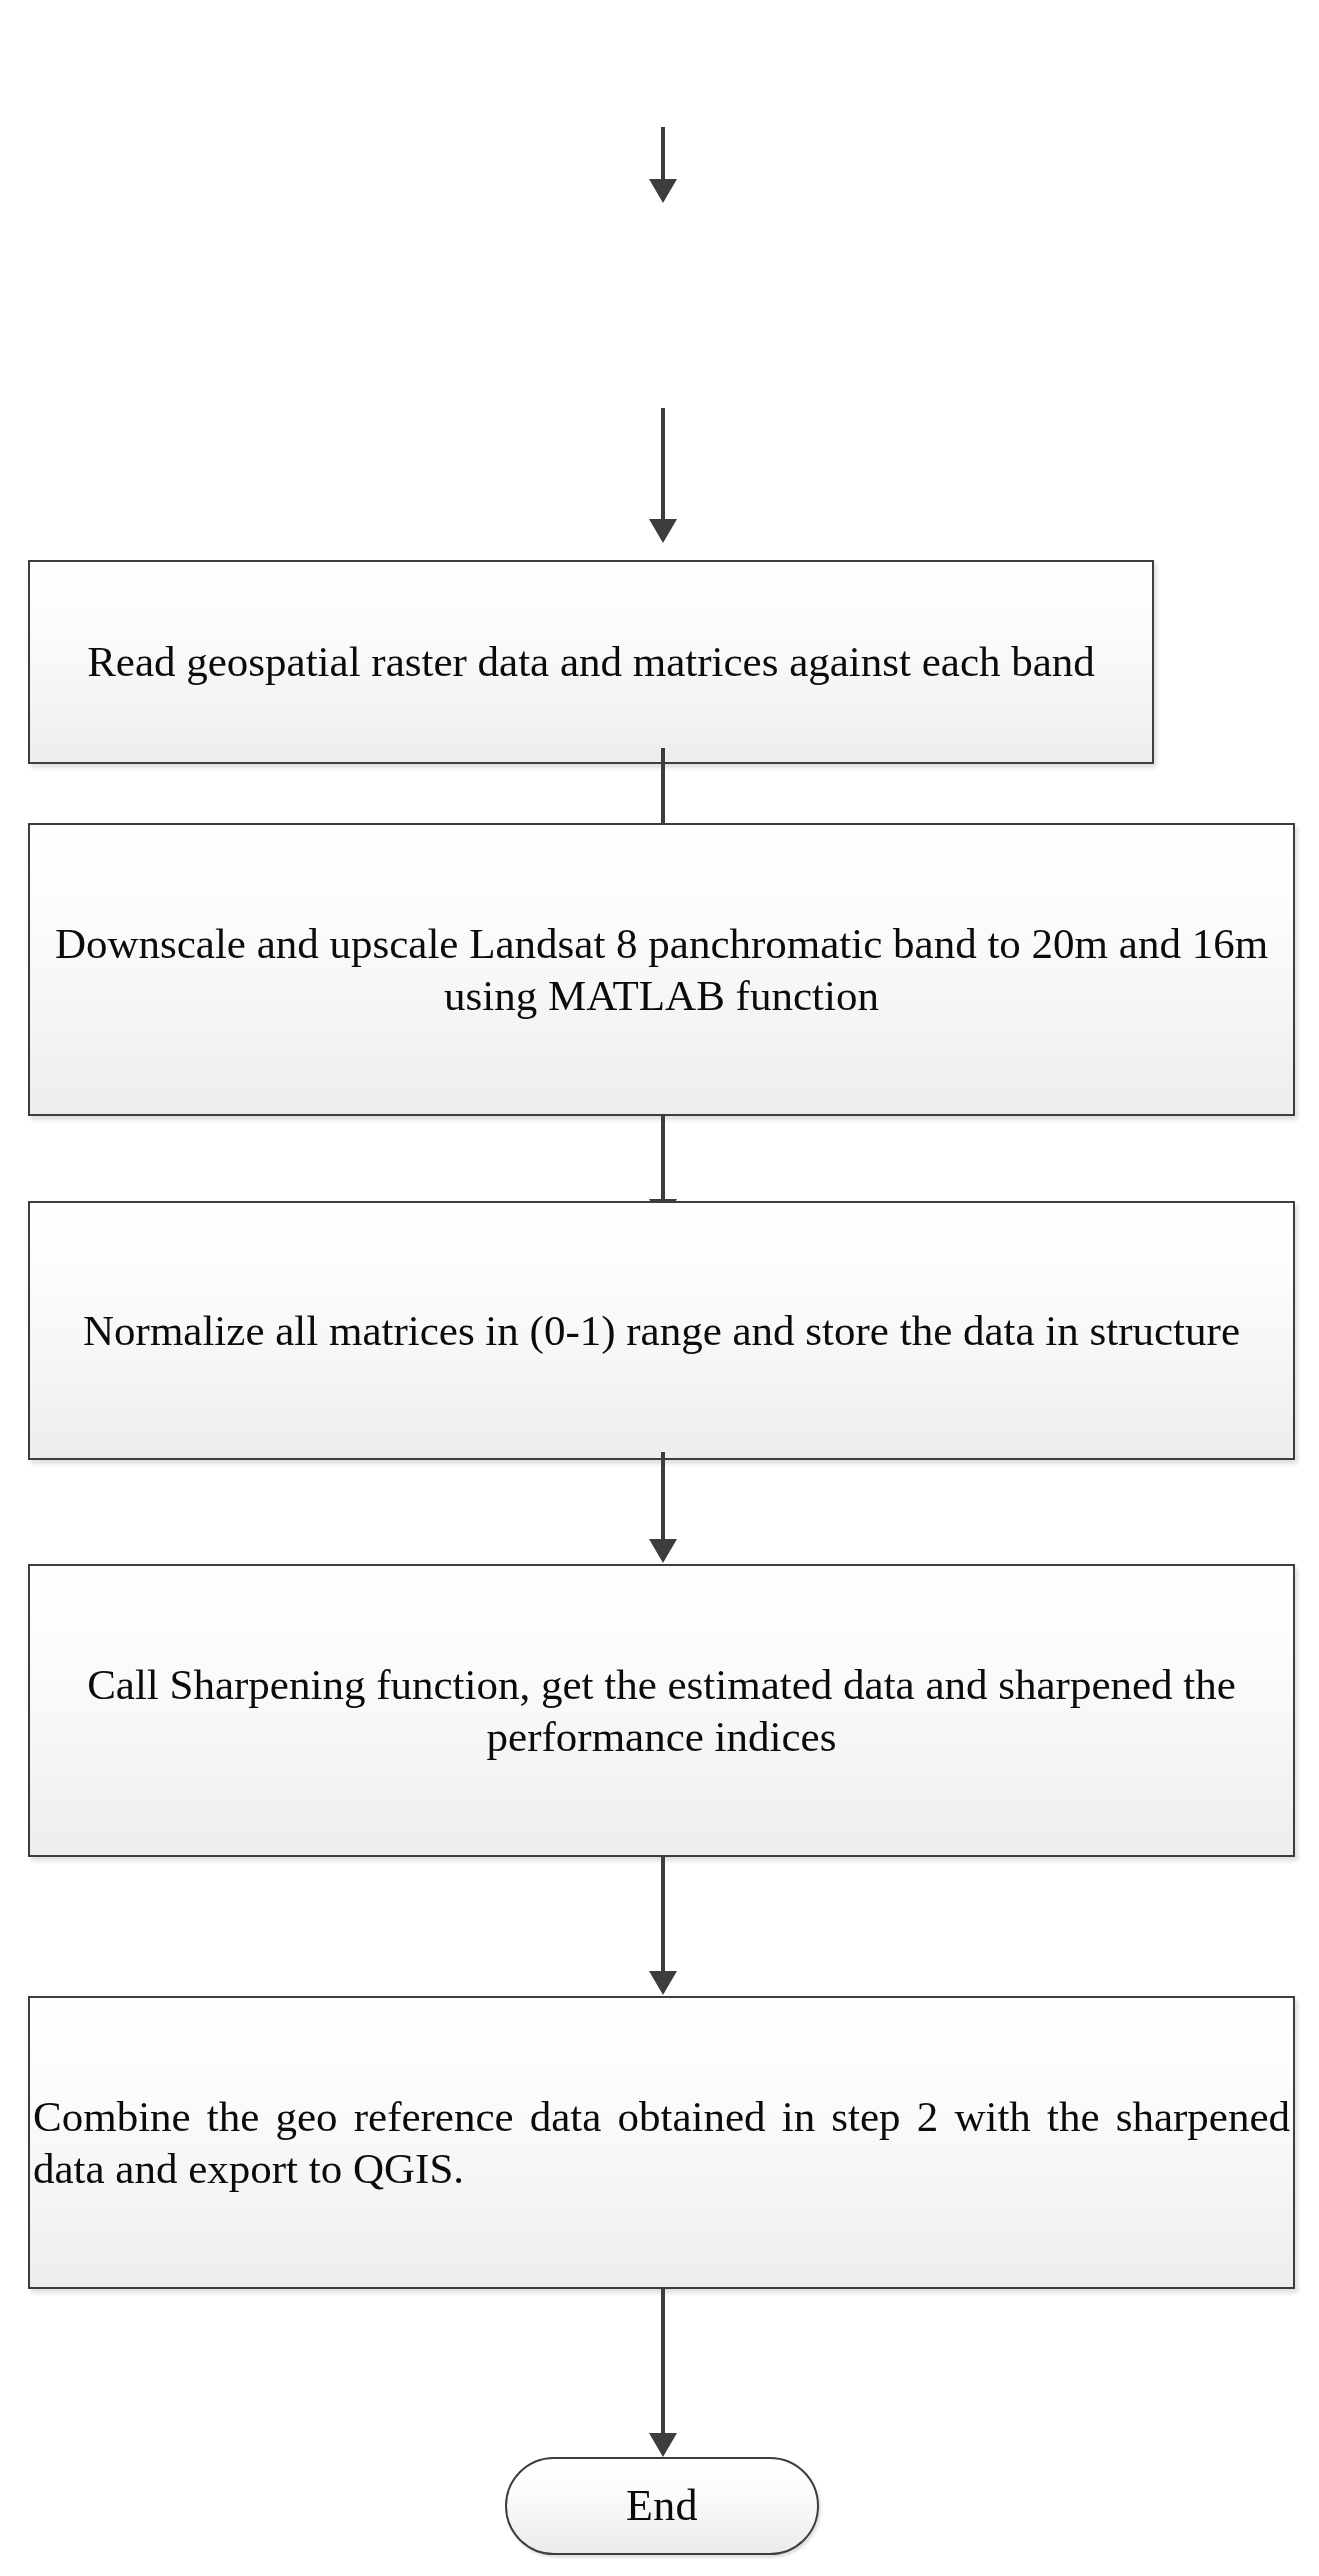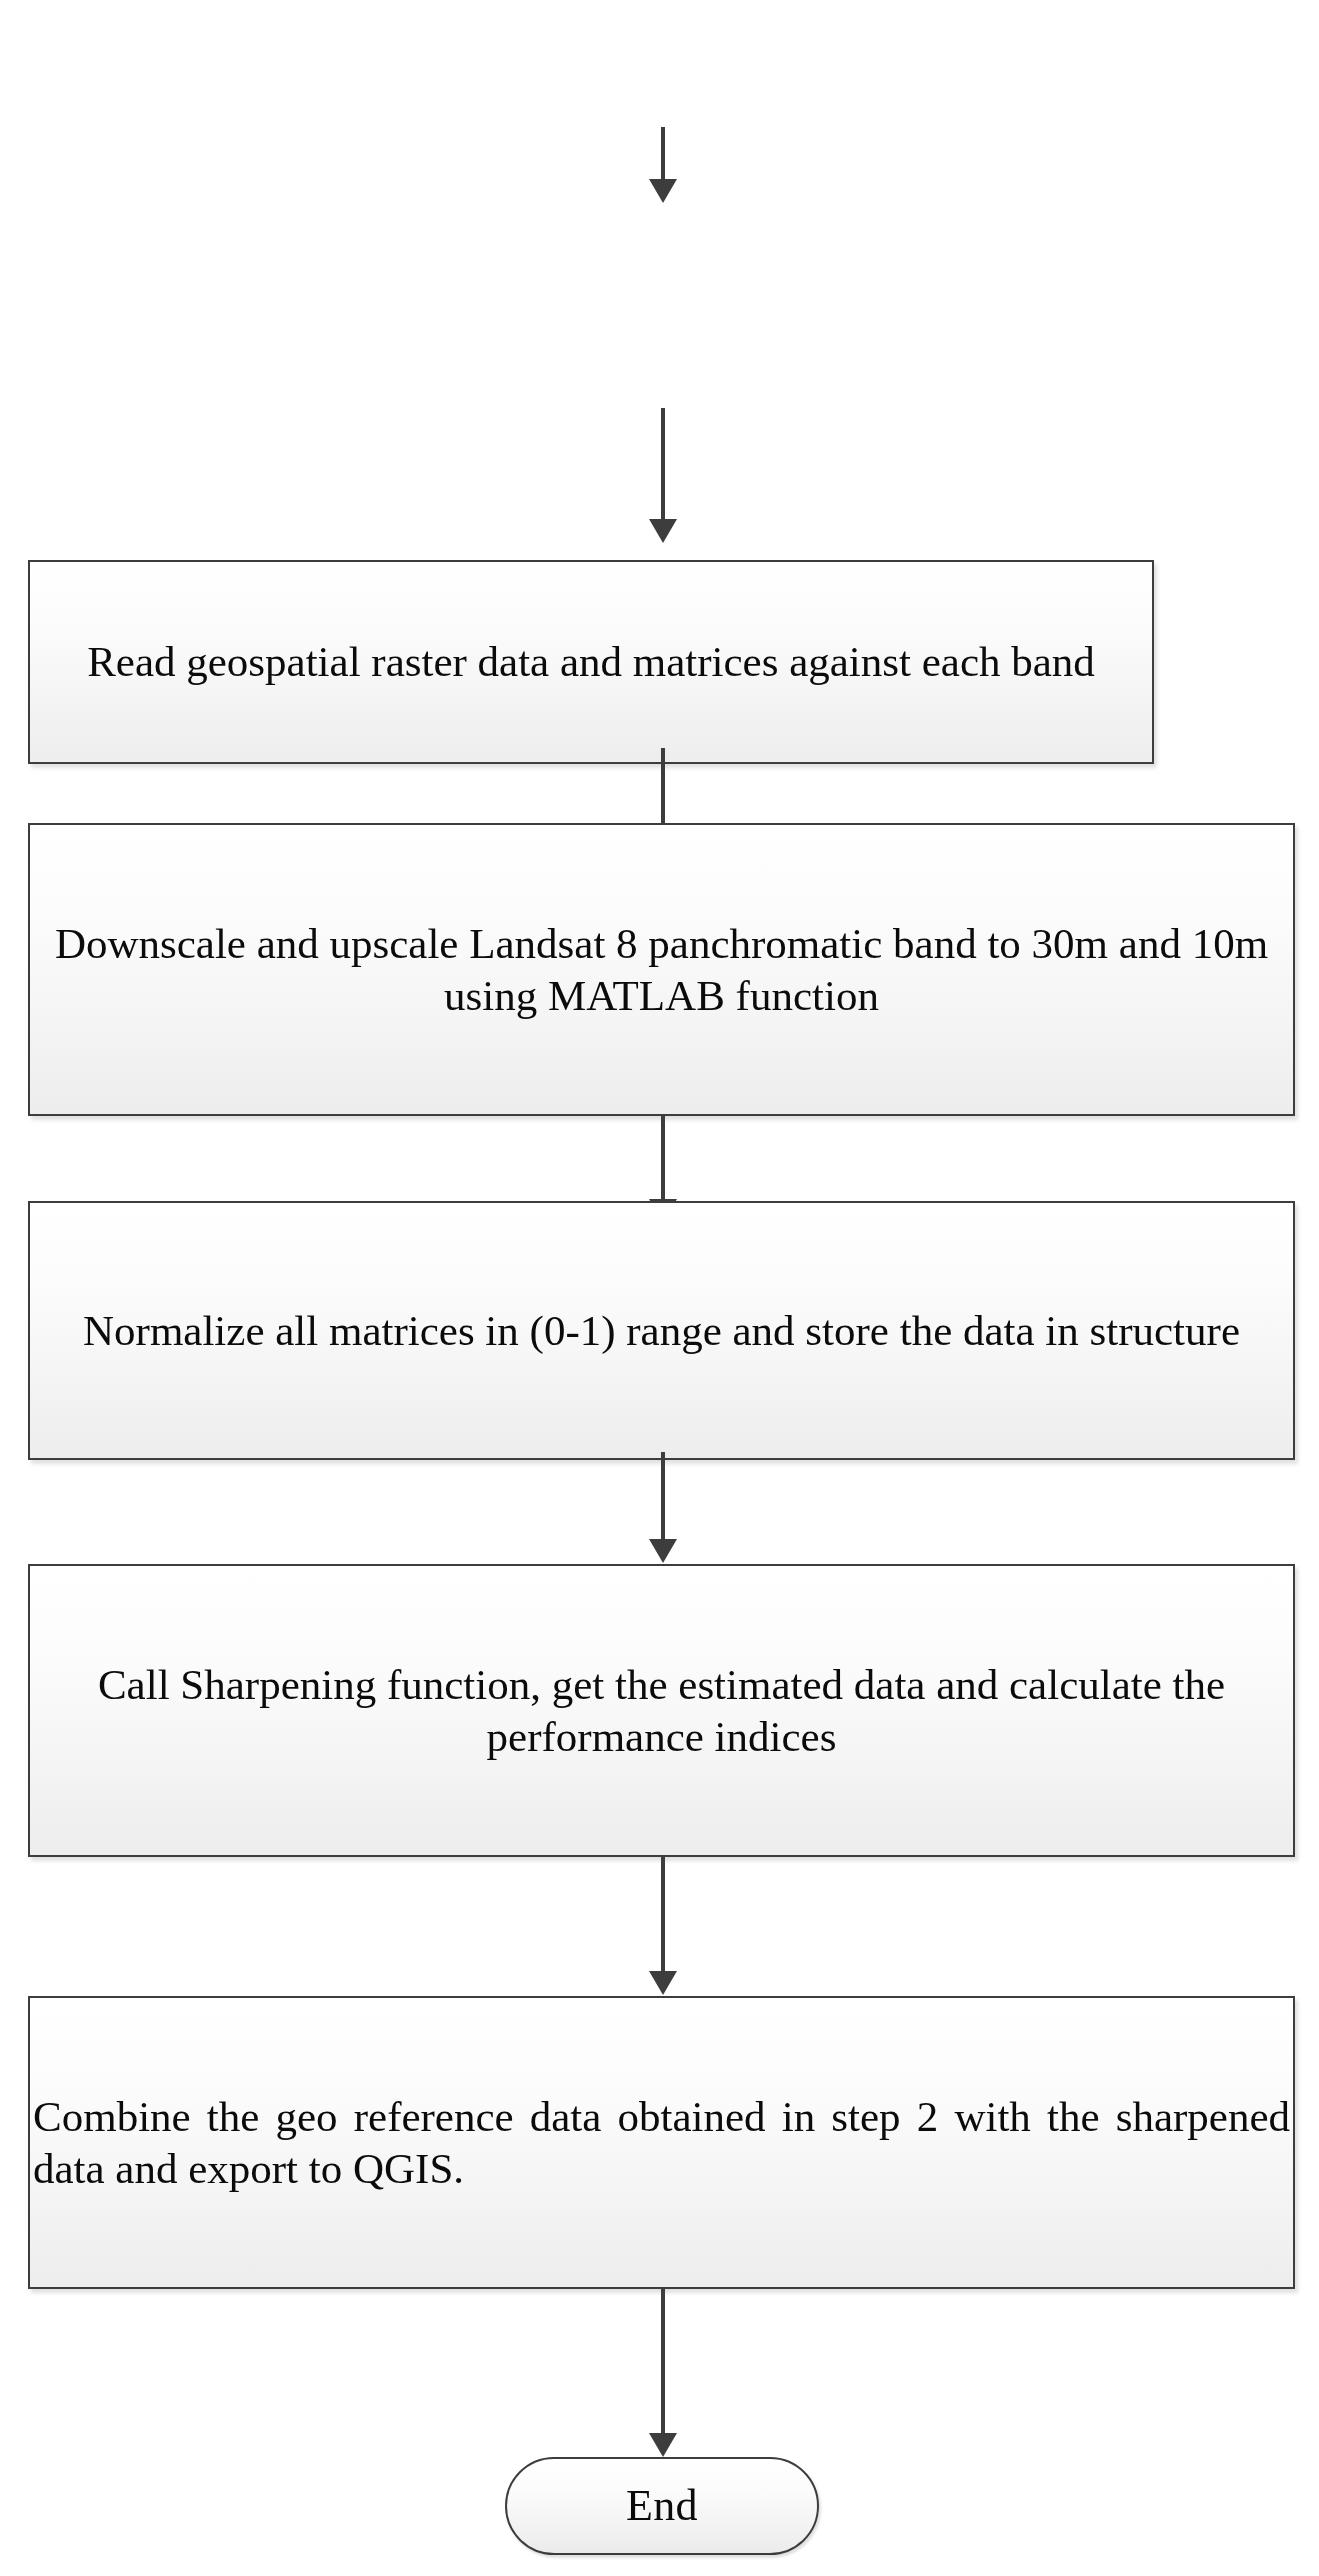--- a/index.html
+++ b/index.html
@@ -110,39 +110,39 @@
   <div class="process" style="left:28px; top:560px; width:1126px; height:204px;">
     <div class="ptext">Read geospatial raster data and matrices against each band</div>
   </div>
 
   <div class="connector" style="left:663px; top:748px; height:144px;">
     <div class="shaft" style="height:121px;"></div>
     <div class="head" style="top:119px;"></div>
   </div>
 
   <div class="process" style="left:28px; top:823px; width:1267px; height:293px;">
-    <div class="ptext">Downscale and upscale Landsat 8 panchromatic band to 30m and 10m using MATLAB function</div>
+    <div class="ptext">Downscale and upscale Landsat 8 panchromatic band to 20m and 16m using MATLAB function</div>
   </div>
 
   <div class="connector" style="left:663px; top:1116px; height:108px;">
     <div class="shaft" style="height:85px;"></div>
     <div class="head" style="top:83px;"></div>
   </div>
 
   <div class="process" style="left:28px; top:1201px; width:1267px; height:259px;">
     <div class="ptext">Normalize all matrices in (0-1) range and store the data in structure</div>
   </div>
 
   <div class="connector" style="left:663px; top:1452px; height:111px;">
     <div class="shaft" style="height:89px;"></div>
     <div class="head" style="top:87px;"></div>
   </div>
 
   <div class="process" style="left:28px; top:1564px; width:1267px; height:293px;">
-    <div class="ptext">Call Sharpening function, get the estimated data and calculate the performance indices</div>
+    <div class="ptext">Call Sharpening function, get the estimated data and sharpened the performance indices</div>
   </div>
 
   <div class="connector" style="left:663px; top:1856px; height:140px;">
     <div class="shaft" style="height:117px;"></div>
     <div class="head" style="top:115px;"></div>
   </div>
 
   <div class="process" style="left:28px; top:1996px; width:1267px; height:293px;">
     <div class="ptext justify">Combine the geo reference data obtained in step 2 with the sharpened data and export to QGIS.</div>
   </div>

